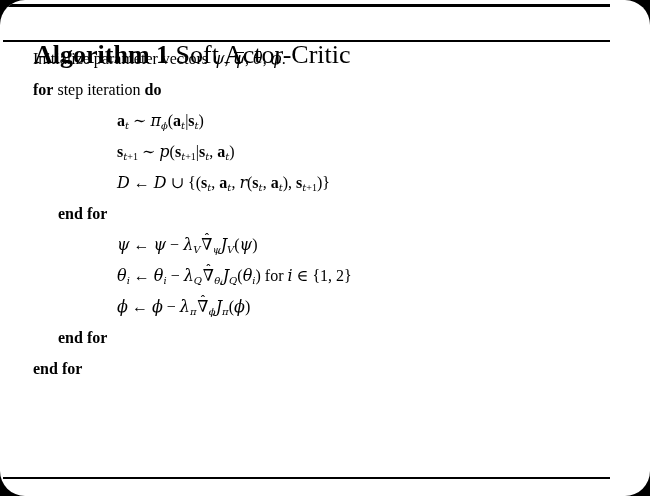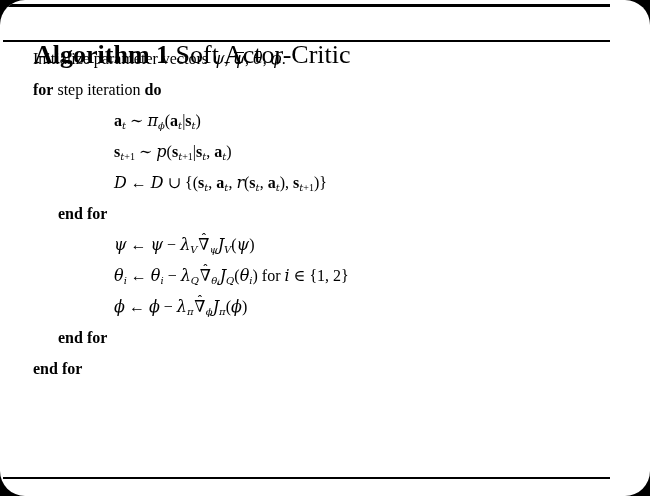--- a/index.html
+++ b/index.html
@@ -28,21 +28,21 @@
   .title-bold { font-weight:bold; }
   .algo-body { position:absolute; top:43px; left:0; right:0; }
   .algo-line {
     height:31px; line-height:31px;
     font-size:16px;
     white-space:pre;
     overflow:visible;
   }
   .indent-1 { padding-left:33px; }
   .indent-2 { padding-left:58px; }
-  .indent-3 { padding-left:114px; }
+  .indent-3 { padding-left:85px;margin-left:32px; }
   .tk-rm { font-style:normal; }
   .tk-bf { font-weight:bold; }
   .tk-it { font-style:italic; font-family:"DejaVu Serif", serif; }
   .tk-cal { font-style:italic; font-family:"DejaVu Serif", serif; }
   .tk-subit {
     font-style:italic; font-family:"DejaVu Serif", serif;
     font-size:0.625em; vertical-align:-0.25em;
   }
   .tk-subrm { font-size:0.625em; vertical-align:-0.25em; }
   .tk-sub2 {

